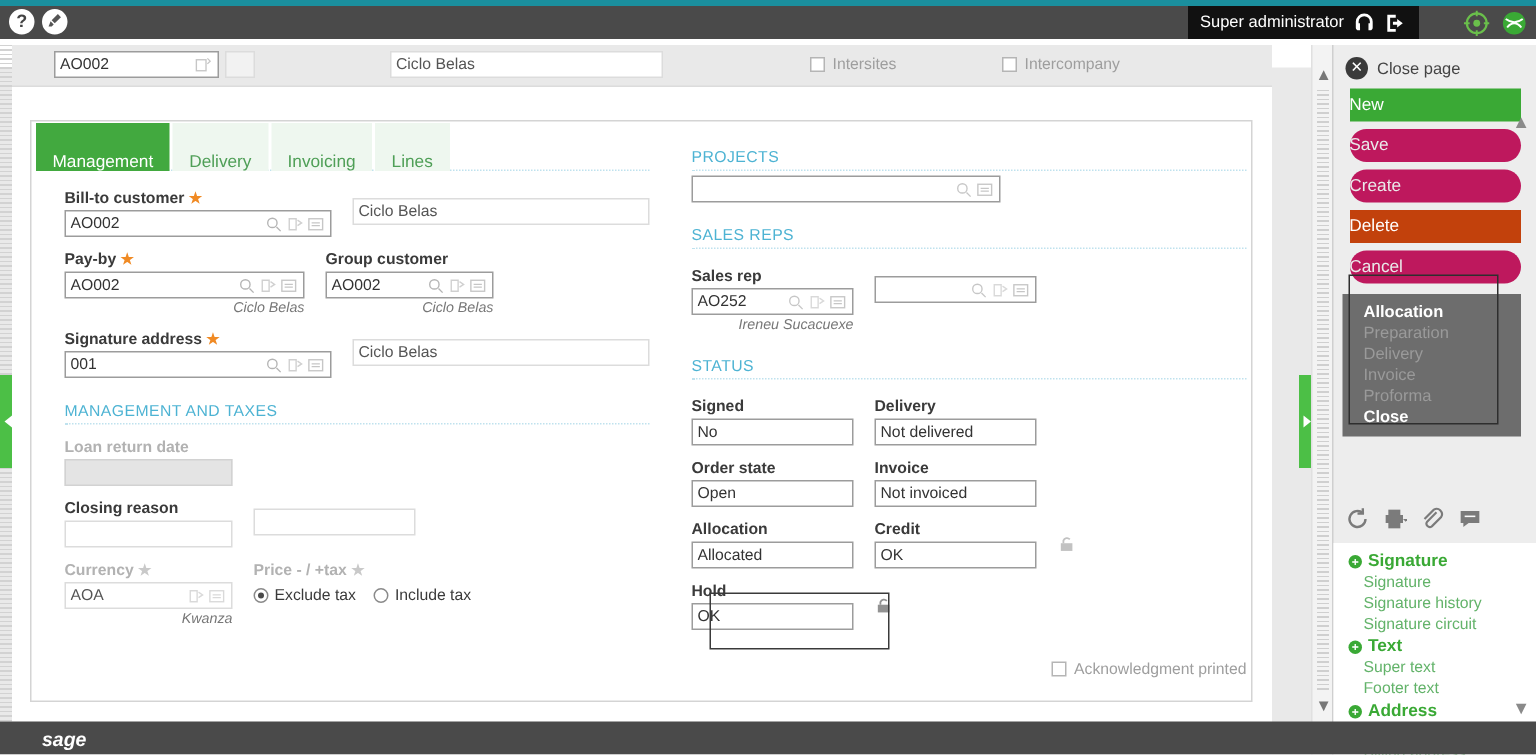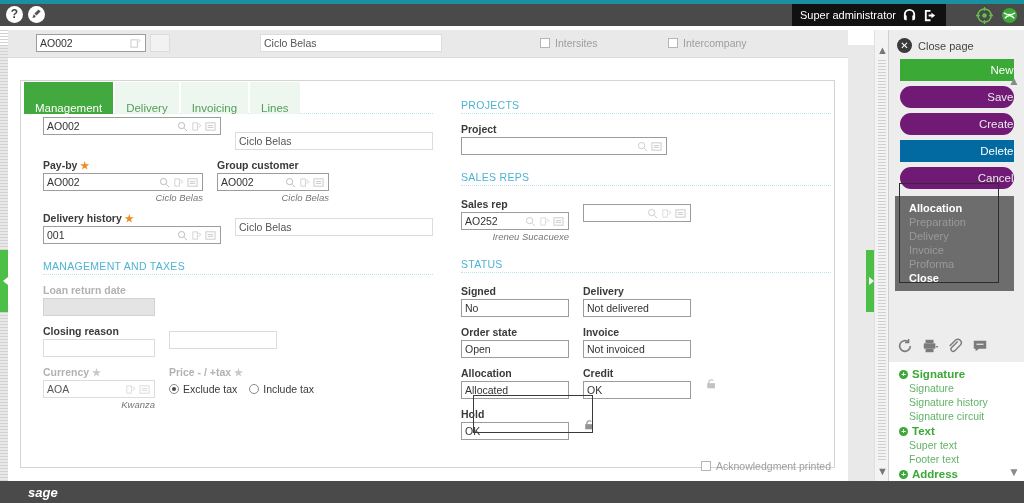--- a/index.html
+++ b/index.html
@@ -139,25 +139,25 @@
   .closepage {
     display:flex; align-items:center; gap:6px;
     padding:8px 0 6px 8px; font-size:11px; color:#444;
   }
   .x-circ {
     width:15px; height:15px; border-radius:50%; background:#3a3a3a; color:#fff;
     font-size:10px; line-height:15px; text-align:center;
   }
   .btn {
     display:block; width:114px; margin:0 auto 5px auto; height:22px;
-    line-height:22px; text-align:right; font-size:11.5px; color:#fff;
+    line-height:22px; text-align:left; font-size:11.5px; color:#fff;
   }
   .btn.green { background:#3aa935; }
-  .btn.green2 { background:#0369a1; }
-  .btn.gray { background:#701a75; color:#eaeaea;border-radius:11px; }
+  .btn.green2 { background:#c2410c; }
+  .btn.gray { background:#be185d; color:#eaeaea;border-radius:11px; }
 
   .ctxmenu {
     position:absolute; left:6px; top:166px; width:119px;
     background:#6d6d6d; padding:5px 0 6px 0;
   }
   .ctxmenu .mi {
     font-size:11px; padding:1px 0 1px 14px; color:#9a9a9a; white-space:nowrap;
   }
   .ctxmenu .mi.on { color:#fff; font-weight:bold; }
   .ctxbox {
@@ -298,20 +298,21 @@
     </div>
 
     <div class="panel">
 
       <div class="col col-l">
 
         <div class="sect-title">BP</div>
 
         <div class="row2">
           <div style="width:178px">
+            <div class="fld-label"><span>Bill-to customer</span> <span class="req">★</span></div>
             <div class="inp">
               <span class="val">AO002</span>
               <span class="adorn">
                 <svg class="ic" viewBox="0 0 12 12">
                     <circle cx="5" cy="5" r="3.4" fill="none" stroke="#777"></circle>
                     <path d="M8 8l3 3" stroke="#777"></path>
                   </svg>
                 <svg class="ic" viewBox="0 0 12 12">
                     <path d="M2 2h5v8H2z" fill="none" stroke="#aaa"></path>
                     <path d="M8 3l3 2-3 2" fill="none" stroke="#aaa"></path>
@@ -370,21 +371,21 @@
                     <path d="M3 5h6M3 7h6" stroke="#999"></path>
                   </svg>
               </span>
             </div>
             <div class="sub">Ciclo Belas</div>
           </div>
         </div>
 
         <div class="row2">
           <div style="width:178px">
-            <div class="fld-label"><span>Delivery history</span> <span class="req">★</span></div>
+            <div class="fld-label"><span>Signature address</span> <span class="req">★</span></div>
             <div class="inp">
               <span class="val">001</span>
               <span class="adorn">
                 <svg class="ic" viewBox="0 0 12 12">
                     <circle cx="5" cy="5" r="3.4" fill="none" stroke="#777"></circle>
                     <path d="M8 8l3 3" stroke="#777"></path>
                   </svg>
                 <svg class="ic" viewBox="0 0 12 12">
                     <path d="M2 2h5v8H2z" fill="none" stroke="#aaa"></path>
                     <path d="M8 3l3 2-3 2" fill="none" stroke="#aaa"></path>
@@ -458,21 +459,20 @@
               </label>
             </div>
           </div>
         </div>
       </div>
 
       <div class="col col-r">
 
         <div class="sect-title">PROJECTS</div>
         <div style="width:206px">
-          <div class="fld-label">Project</div>
           <div class="inp">
             <span class="val"></span>
             <span class="adorn">
               <svg class="ic" viewBox="0 0 12 12">
                   <circle cx="5" cy="5" r="3.4" fill="none" stroke="#999"></circle>
                   <path d="M8 8l3 3" stroke="#999"></path>
                 </svg>
               <svg class="ic" viewBox="0 0 12 12">
                   <rect x="1" y="2" width="10" height="8" fill="none" stroke="#999"></rect>
                   <path d="M3 5h6M3 7h6" stroke="#999"></path>

